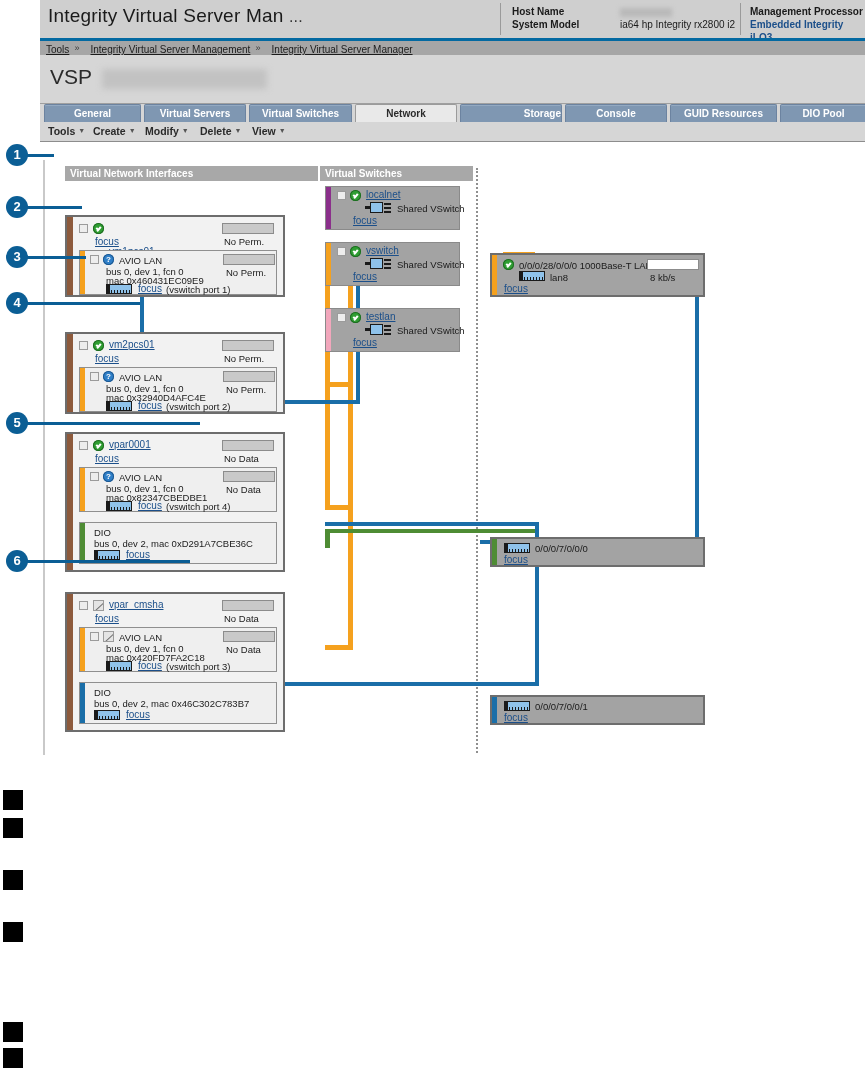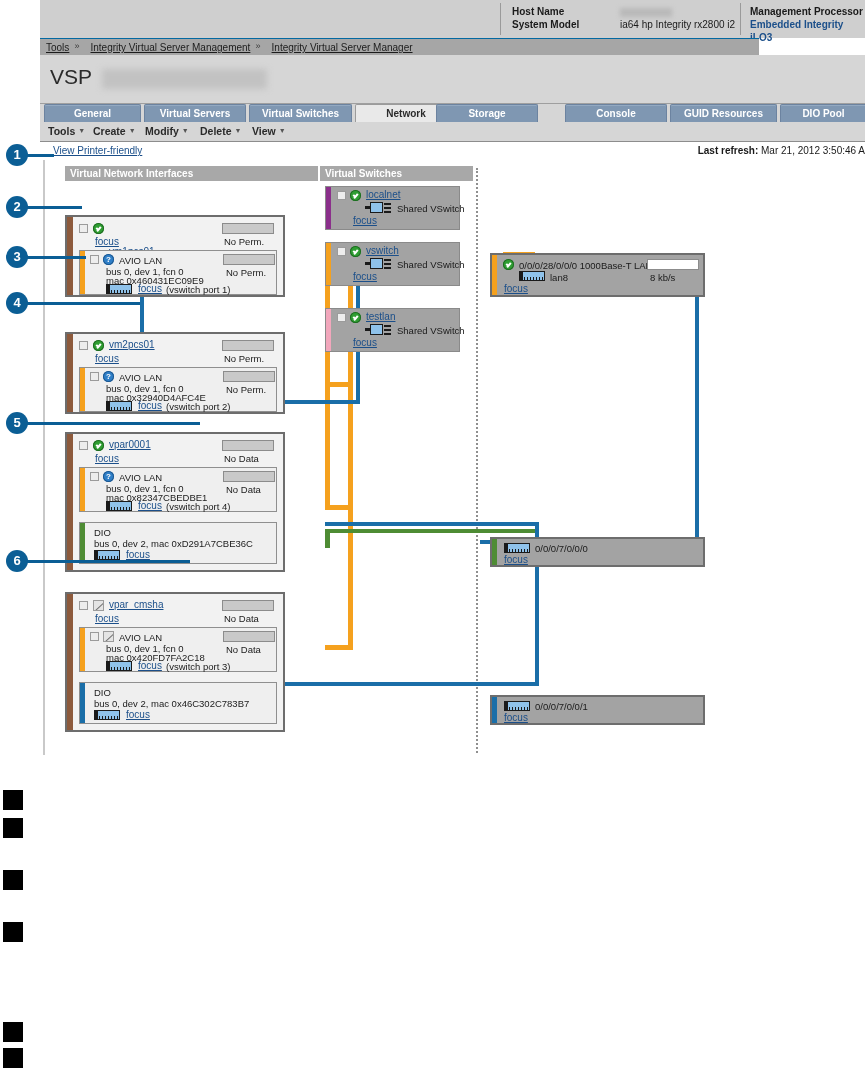--- a/index.html
+++ b/index.html
@@ -10,22 +10,22 @@
 
   
   .hdr{position:absolute;left:0;top:0;width:825px;height:38px;background:#cfcfcf;}
   .hdr-title{position:absolute;left:8px;top:5px;font-size:19px;color:#1a1a1a;letter-spacing:.2px;}
   .hdr-title .dots{font-size:16px;color:#333;}
   .hdr-sep{position:absolute;top:3px;width:1px;height:32px;background:#9a9a9a;}
   .hdr-col{position:absolute;top:5px;font-size:10px;font-weight:bold;color:#1a1a1a;line-height:13px;}
   .redact{display:inline-block;background:#b9b9b9;border-radius:1px;vertical-align:middle;
           filter:blur(2.2px);}
 
-  .crumbs{position:absolute;left:0;top:38px;width:719px;height:17px;background:#a6a6a6;
-          border-top:1px solid #0369a1;}
+  .crumbs{position:absolute;left:0;top:38px;width:825px;height:17px;background:#a6a6a6;
+          border-top:3px solid #0369a1;}
   .crumbs a{position:relative;top:2px;margin-left:6px;color:#1c1c1c;text-decoration:underline;font-size:10px;}
   .crumbs .sep{color:#3a3a3a;font-size:9px;margin:0 2px;}
 
   .vsp{position:absolute;left:0;top:55px;width:825px;height:48px;background:#d6d6d6;
        border-bottom:1px solid #9f9f9f;}
   .vsp .lbl{position:absolute;left:10px;top:10px;font-size:21px;color:#2a2a2a;}
   .vsp .blur{position:absolute;left:62px;top:14px;width:165px;height:20px;background:#c2c2c2;
              filter:blur(3px);border-radius:2px;}
 
   
@@ -114,20 +114,22 @@
   .cline{position:absolute;height:3px;background:#0b5e95;}
 
   .blackbox{position:absolute;left:3px;width:20px;height:20px;background:#000000;}
 </style>
 </head>
 <body>
 
 <div class="app">
 
   <div class="hdr">
+    <div class="hdr-title"><span>Integrity Virtual Server Man</span>
+      <span class="dots">...</span></div>
 
     <div class="hdr-sep" style="left:460px;"></div>
     <div class="hdr-col" style="left:472px;">
       <div>Host Name</div>
       <div>System Model</div>
     </div>
     <div class="hdr-col v" style="left:580px;font-weight:normal;">
       <div><span class="redact" style="width:52px;height:9px;"></span></div>
       <div>ia64 hp Integrity rx2800 i2</div>
     </div>
@@ -149,38 +151,34 @@
   <div class="vsp">
     <div class="lbl">VSP</div>
     <div class="blur"></div>
   </div>
 
   <div class="tabs">
     <div class="tab" style="left:4px;width:95px;">General</div>
     <div class="tab" style="left:104px;width:100px;">Virtual Servers</div>
     <div class="tab" style="left:209px;width:101px;">Virtual Switches</div>
     <div class="tab active" style="left:315px;width:100px;">Network</div>
-    <div class="tab" style="left:396px;width:100px;">Storage</div>
+    <div class="tab" style="left:420px;width:100px;text-align:right;">Storage</div>
     <div class="tab" style="left:525px;width:100px;">Console</div>
     <div class="tab" style="left:630px;width:105px;">GUID Resources</div>
     <div class="tab" style="left:740px;width:85px;">DIO Pool</div>
   </div>
 
   <div class="menubar">
     <div class="mi" style="left:8px;"><span>Tools</span><span class="car">▼</span></div>
     <div class="mi" style="left:53px;"><span>Create</span><span class="car">▼</span></div>
     <div class="mi" style="left:105px;"><span>Modify</span><span class="car">▼</span></div>
     <div class="mi" style="left:160px;"><span>Delete</span><span class="car">▼</span></div>
     <div class="mi" style="left:212px;"><span>View</span><span class="car">▼</span></div>
   </div>
 
-  <div class="subbar">
-    <span class="printer">View Printer-friendly</span>
-    <span class="refresh"><b>Last refresh:</b> <span>Mar 21, 2012 3:50:46 A</span></span>
-  </div>
 
   <div class="colhdrs">
     <div class="ch c1">Virtual Network Interfaces</div>
     <div class="ch c2">Virtual Switches</div>
   </div>
 
   <div class="canvas">
     <div class="leftrule"></div>
     <div class="vdotted"></div>
 

